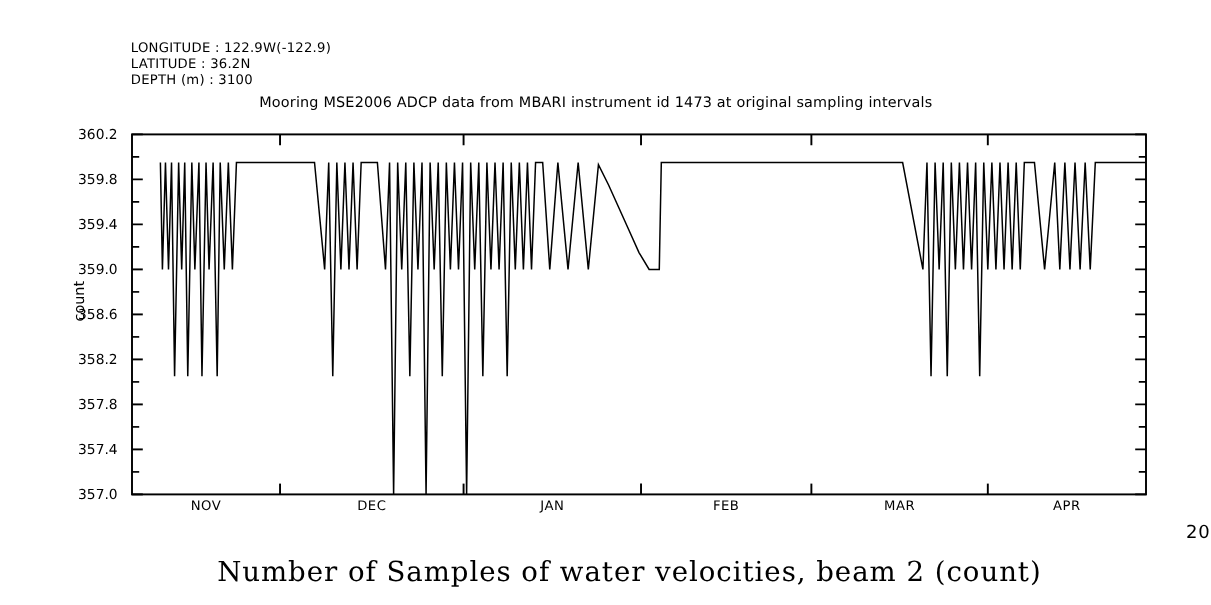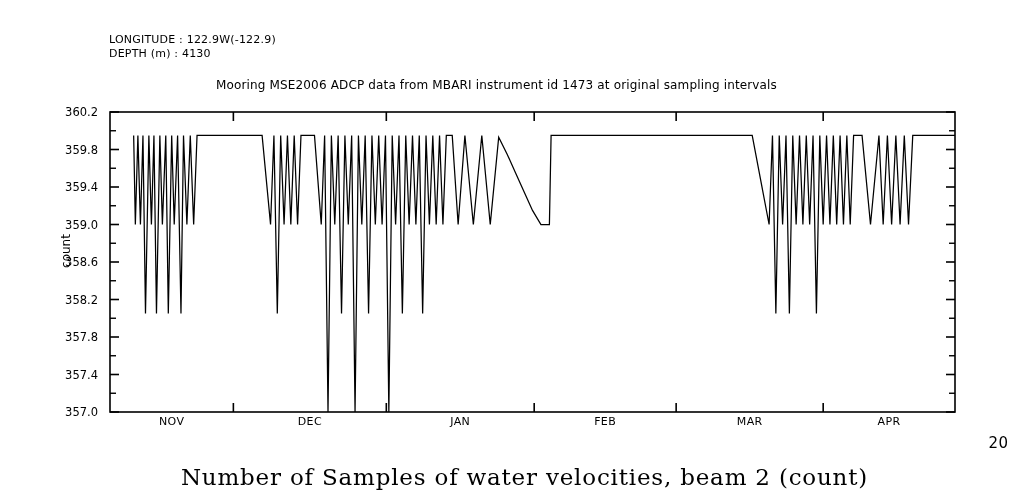--- a/index.html
+++ b/index.html
@@ -93,21 +93,22 @@
     letter-spacing: 0.4px;
   }
 </style>
 </head>
 <body>
 
 <div id="root">
 
   <div class="meta-block">
     <span class="meta-line">LONGITUDE : 122.9W(-122.9)</span>
-    <span class="meta-line">DEPTH (m) : 4130</span>
+    <span class="meta-line">LATITUDE : 36.2N</span>
+    <span class="meta-line">DEPTH (m) : 3100</span>
   </div>
 
   <div class="chart-title">Mooring MSE2006 ADCP data from MBARI instrument id 1473 at original sampling intervals</div>
 
   <div class="ylabel">count</div>
 
   <svg class="plot-svg" width="1009" height="504">
     <g id="axes-group">
       <rect id="plot-frame" x="90" y="100" width="845" height="300" fill="none" stroke="#000000" stroke-width="1.6"></rect>
       <g id="y-ticks">

